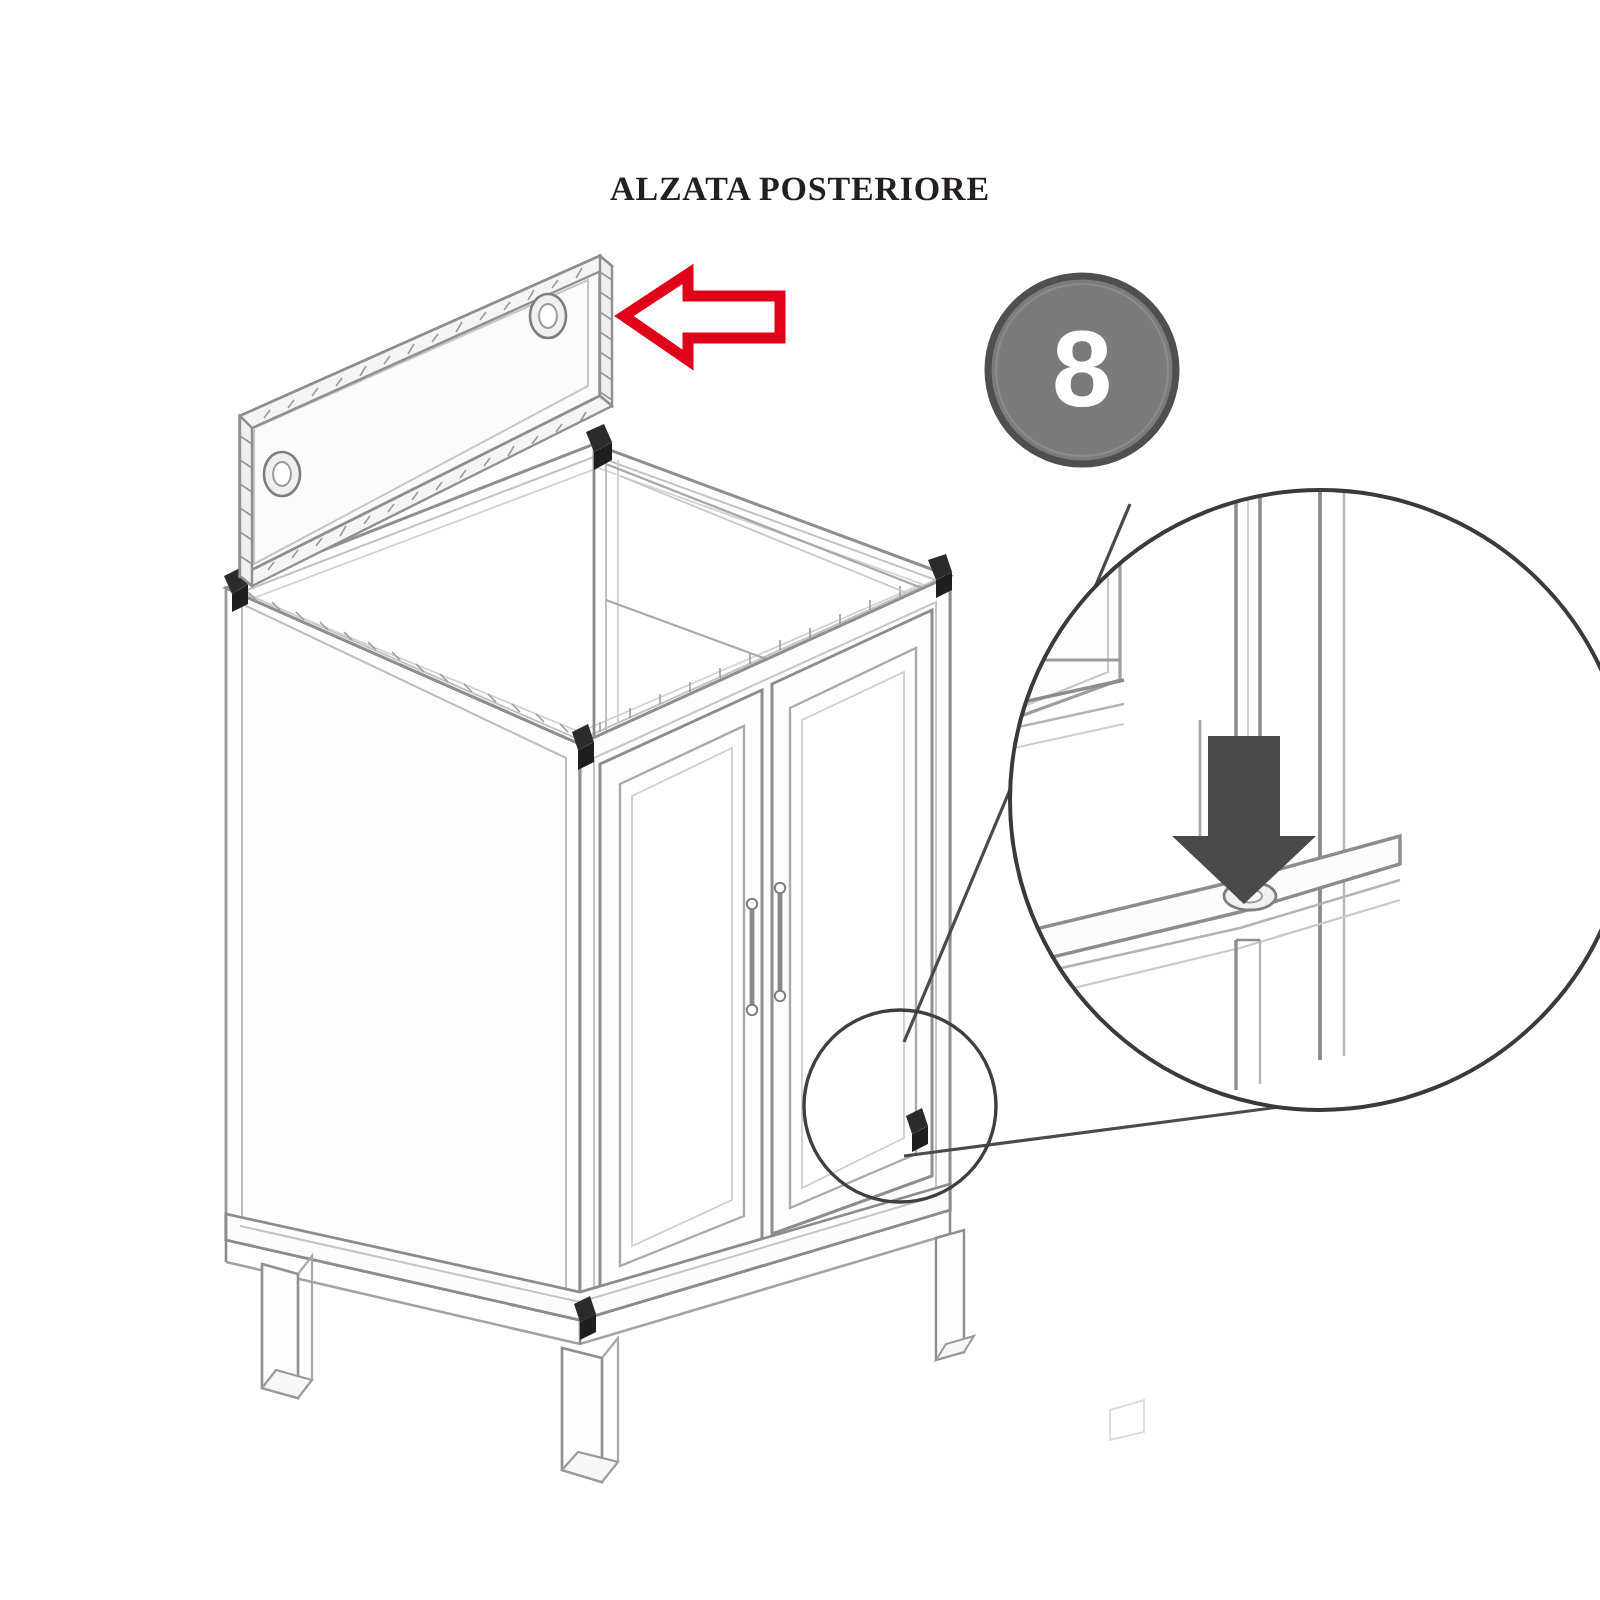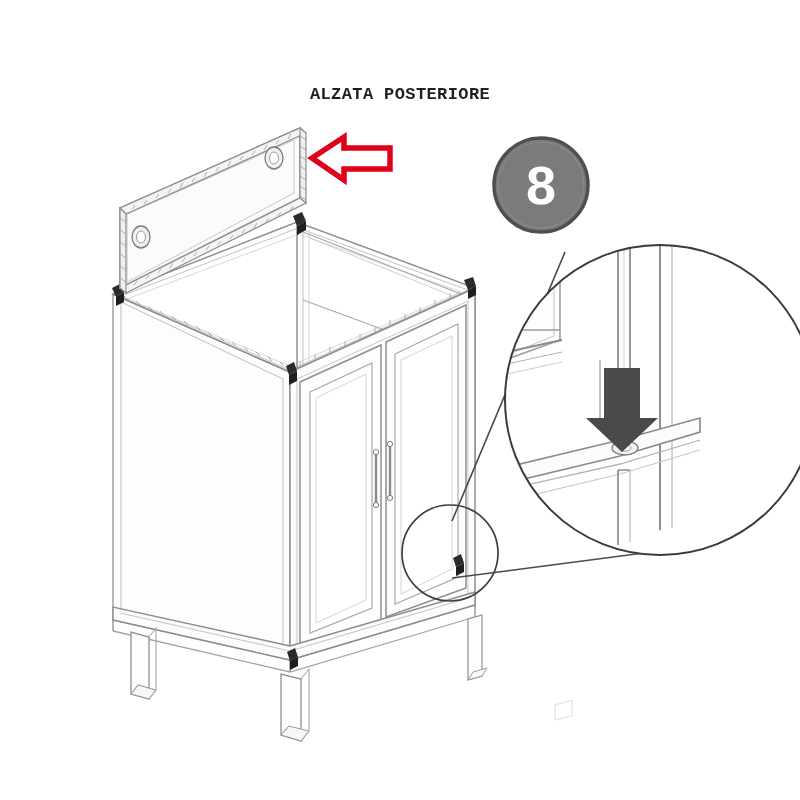--- a/index.html
+++ b/index.html
@@ -23,21 +23,21 @@
     top: 0;
     width: 800px;
     height: 800px;
   }
   .title-label {
     position: absolute;
     left: 0;
     top: 85px;
     width: 800px;
     text-align: center;
-    font-family: Liberation Mono, monospace;
+    font-family: Liberation Serif, serif;
     font-size: 17px;
     font-weight: bold;
     letter-spacing: 0.4px;
     color: #231f20;
     white-space: nowrap;
   }
   .badge-number {
     position: absolute;
     left: 498px;
     top: 142px;

